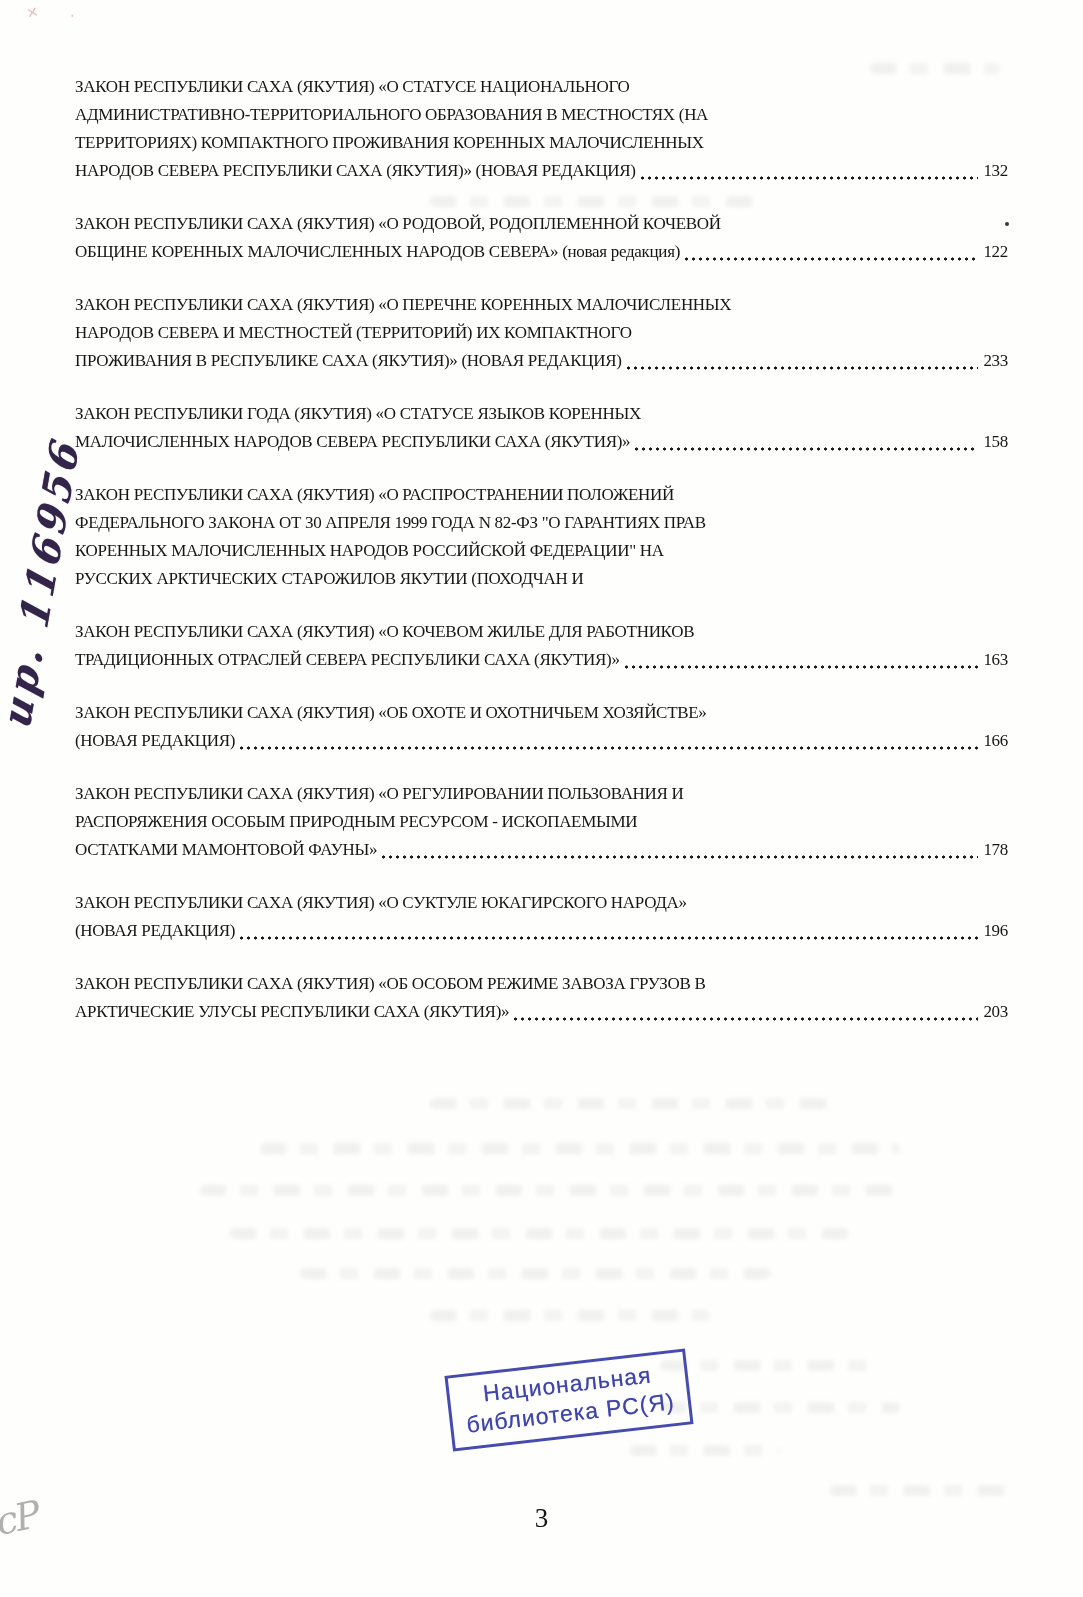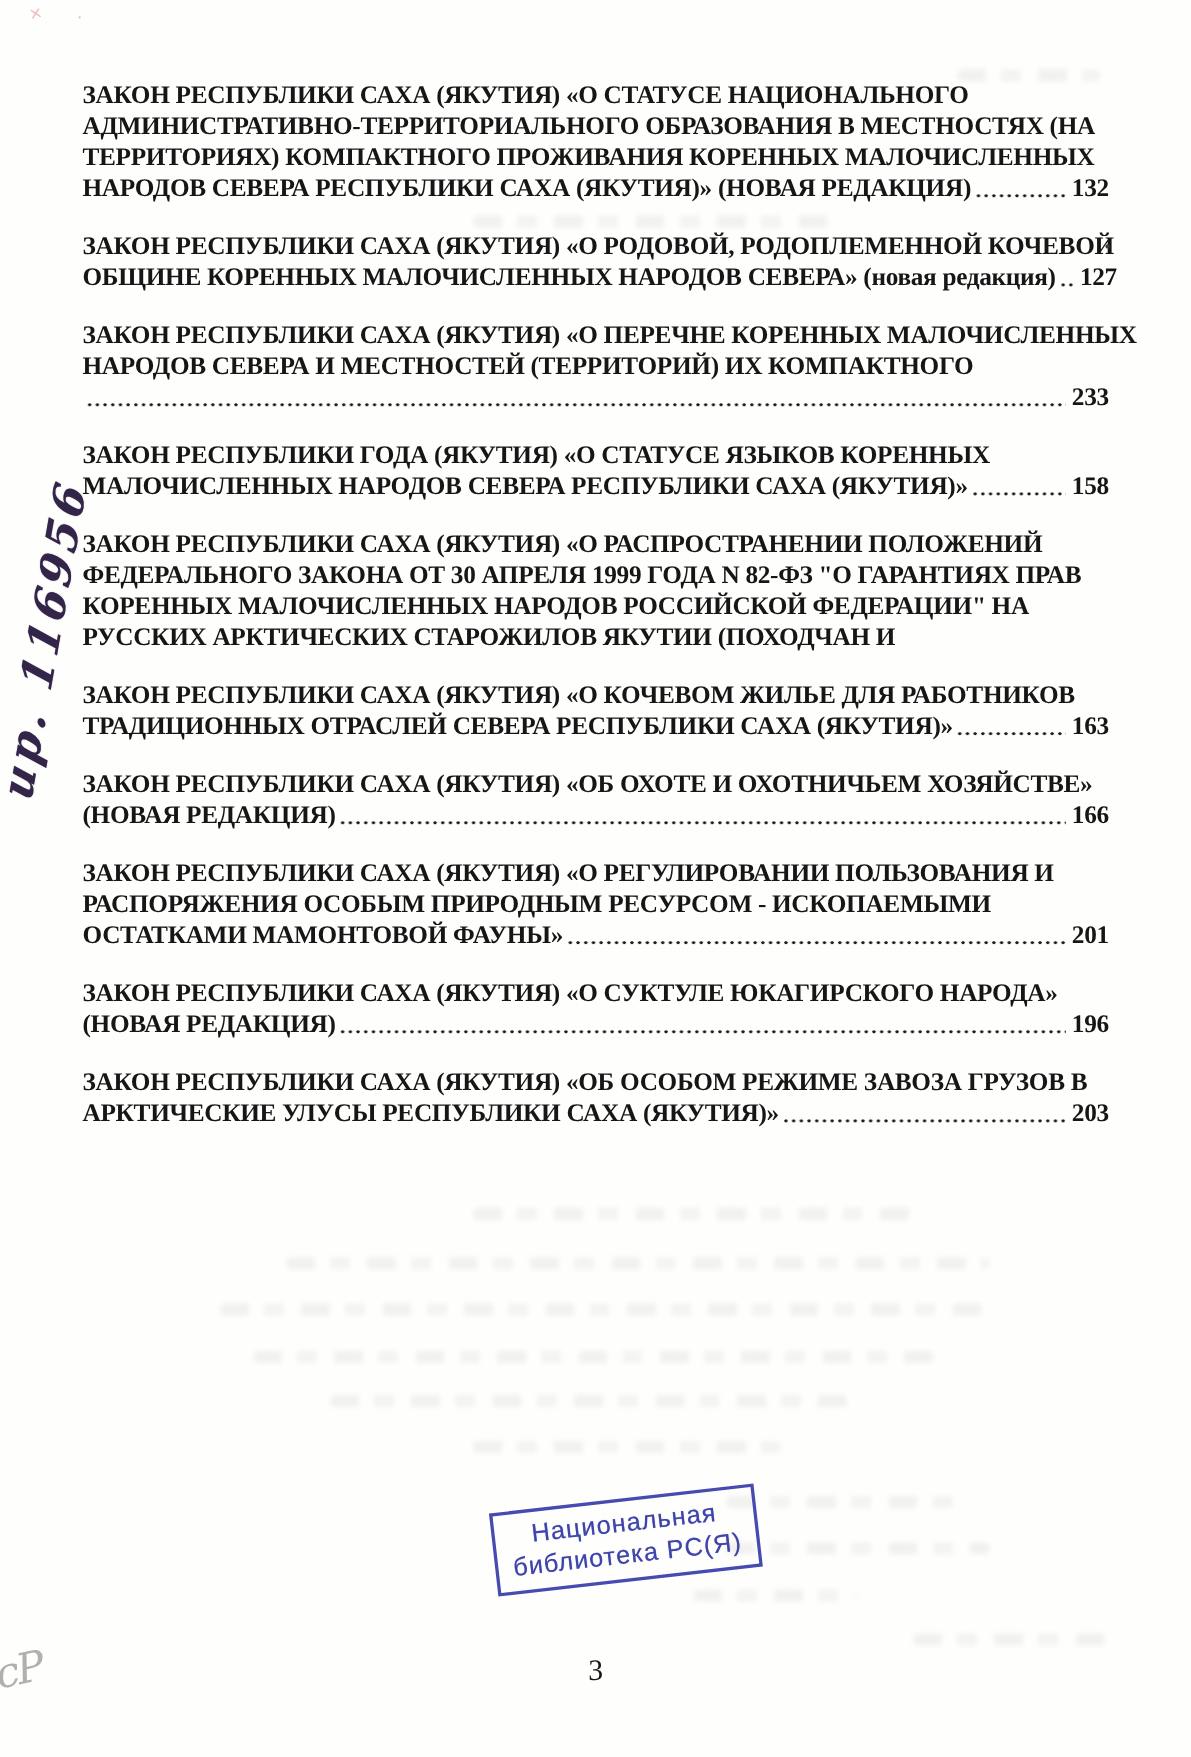--- a/index.html
+++ b/index.html
@@ -18,22 +18,22 @@
 
   
   .toc {
     position: absolute;
     left: 75px;
     top: 73px;
     width: 933px;
   }
   .toc-entry {
     margin-bottom: 25px;
-    font-size: 23px;
-    font-weight: 700;
+    font-size: 17px;
+    font-weight: 400;
     line-height: 28px;
     letter-spacing: -0.3px;
   }
   .toc-line { white-space: nowrap; }
   .toc-lastline {
     display: flex;
     align-items: flex-start;
     white-space: nowrap;
   }
   .toc-leader {
@@ -161,30 +161,31 @@
           </div>
         </div>
     </div>
 
     <div class="toc-entry">
       <div class="toc-lines">
           <div class="toc-line">ЗАКОН РЕСПУБЛИКИ САХА (ЯКУТИЯ) «О РОДОВОЙ, РОДОПЛЕМЕННОЙ КОЧЕВОЙ</div>
           <div class="toc-lastline">
             <span class="toc-text">ОБЩИНЕ КОРЕННЫХ МАЛОЧИСЛЕННЫХ НАРОДОВ СЕВЕРА» (новая редакция)</span>
             <span class="toc-leader"></span>
-            <span class="toc-page">127</span>
+            <span class="toc-page">122</span>
           </div>
         </div>
     </div>
 
     <div class="toc-entry">
       <div class="toc-lines">
           <div class="toc-line">ЗАКОН РЕСПУБЛИКИ САХА (ЯКУТИЯ) «О ПЕРЕЧНЕ КОРЕННЫХ МАЛОЧИСЛЕННЫХ</div>
           <div class="toc-line">НАРОДОВ СЕВЕРА И МЕСТНОСТЕЙ (ТЕРРИТОРИЙ) ИХ КОМПАКТНОГО</div>
           <div class="toc-lastline">
+            <span class="toc-text">ПРОЖИВАНИЯ В РЕСПУБЛИКЕ САХА (ЯКУТИЯ)» (НОВАЯ РЕДАКЦИЯ)</span>
             <span class="toc-leader"></span>
             <span class="toc-page">233</span>
           </div>
         </div>
     </div>
 
     <div class="toc-entry">
       <div class="toc-lines">
           <div class="toc-line">ЗАКОН РЕСПУБЛИКИ ГОДА (ЯКУТИЯ) «О СТАТУСЕ ЯЗЫКОВ КОРЕННЫХ</div>
           <div class="toc-lastline">
@@ -226,21 +227,21 @@
         </div>
     </div>
 
     <div class="toc-entry">
       <div class="toc-lines">
           <div class="toc-line">ЗАКОН РЕСПУБЛИКИ САХА (ЯКУТИЯ) «О РЕГУЛИРОВАНИИ ПОЛЬЗОВАНИЯ И</div>
           <div class="toc-line">РАСПОРЯЖЕНИЯ ОСОБЫМ ПРИРОДНЫМ РЕСУРСОМ - ИСКОПАЕМЫМИ</div>
           <div class="toc-lastline">
             <span class="toc-text">ОСТАТКАМИ МАМОНТОВОЙ ФАУНЫ»</span>
             <span class="toc-leader"></span>
-            <span class="toc-page">201</span>
+            <span class="toc-page">178</span>
           </div>
         </div>
     </div>
 
     <div class="toc-entry">
       <div class="toc-lines">
           <div class="toc-line">ЗАКОН РЕСПУБЛИКИ САХА (ЯКУТИЯ) «О СУКТУЛЕ ЮКАГИРСКОГО НАРОДА»</div>
           <div class="toc-lastline">
             <span class="toc-text">(НОВАЯ РЕДАКЦИЯ)</span>
             <span class="toc-leader"></span>

